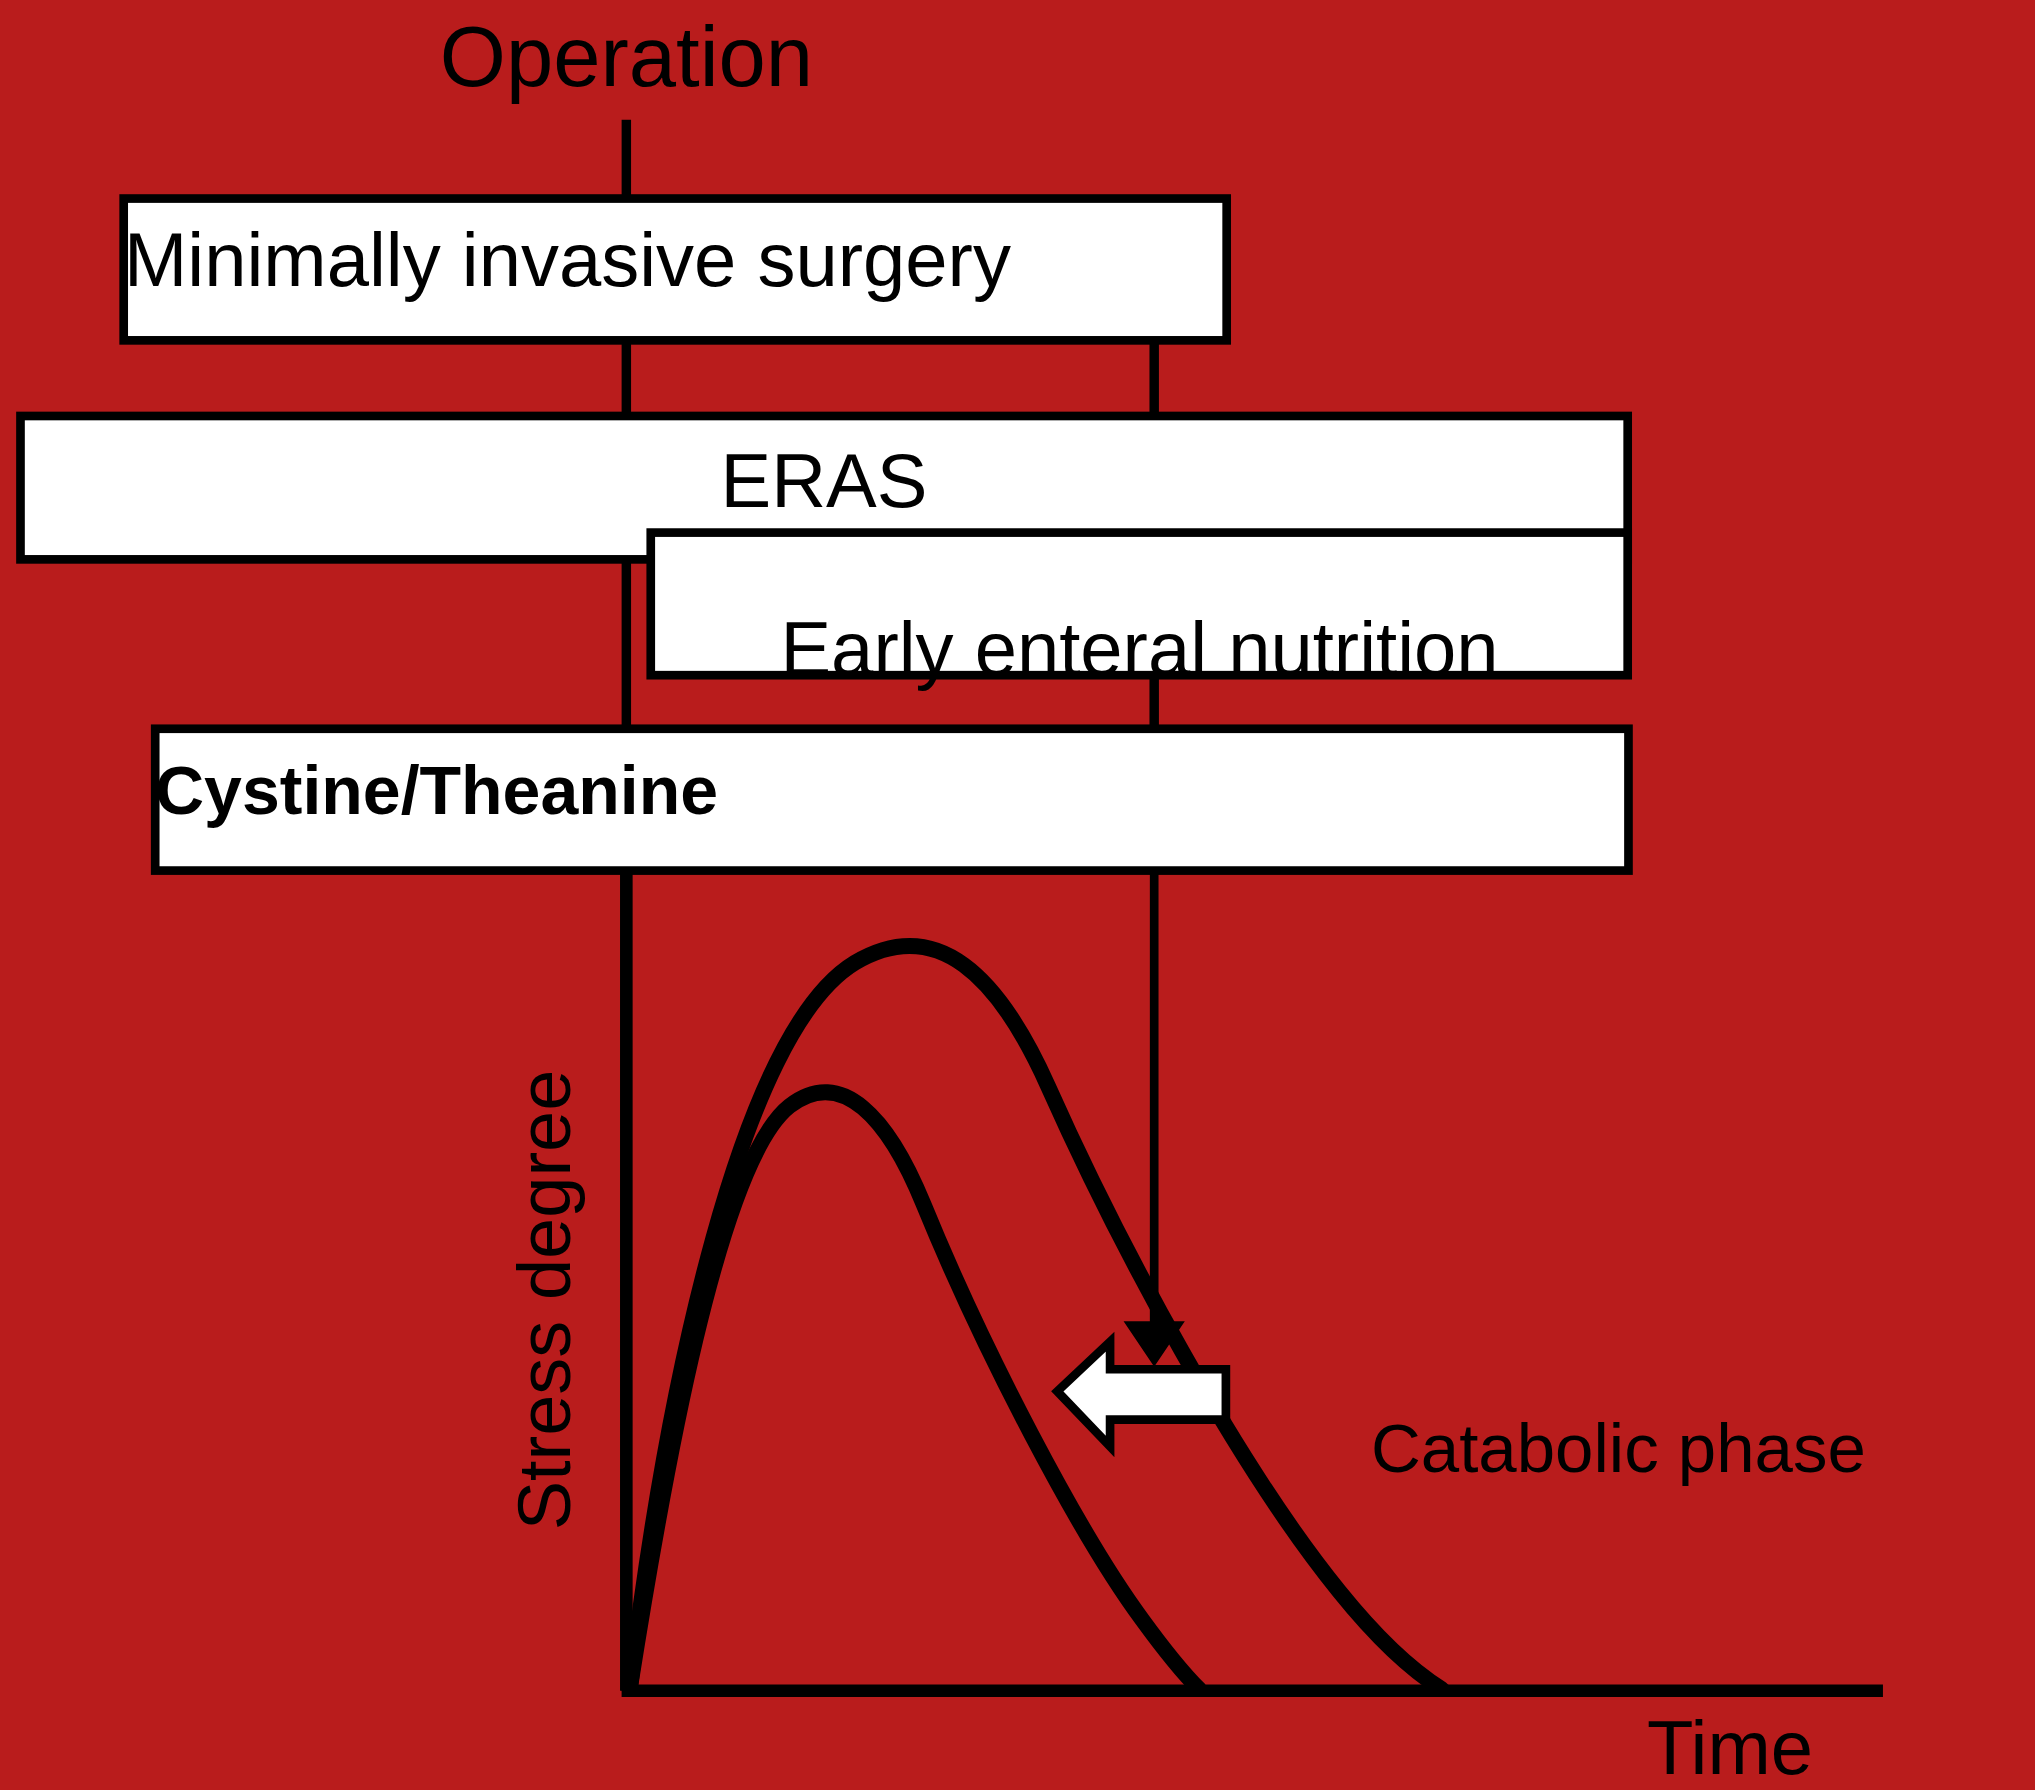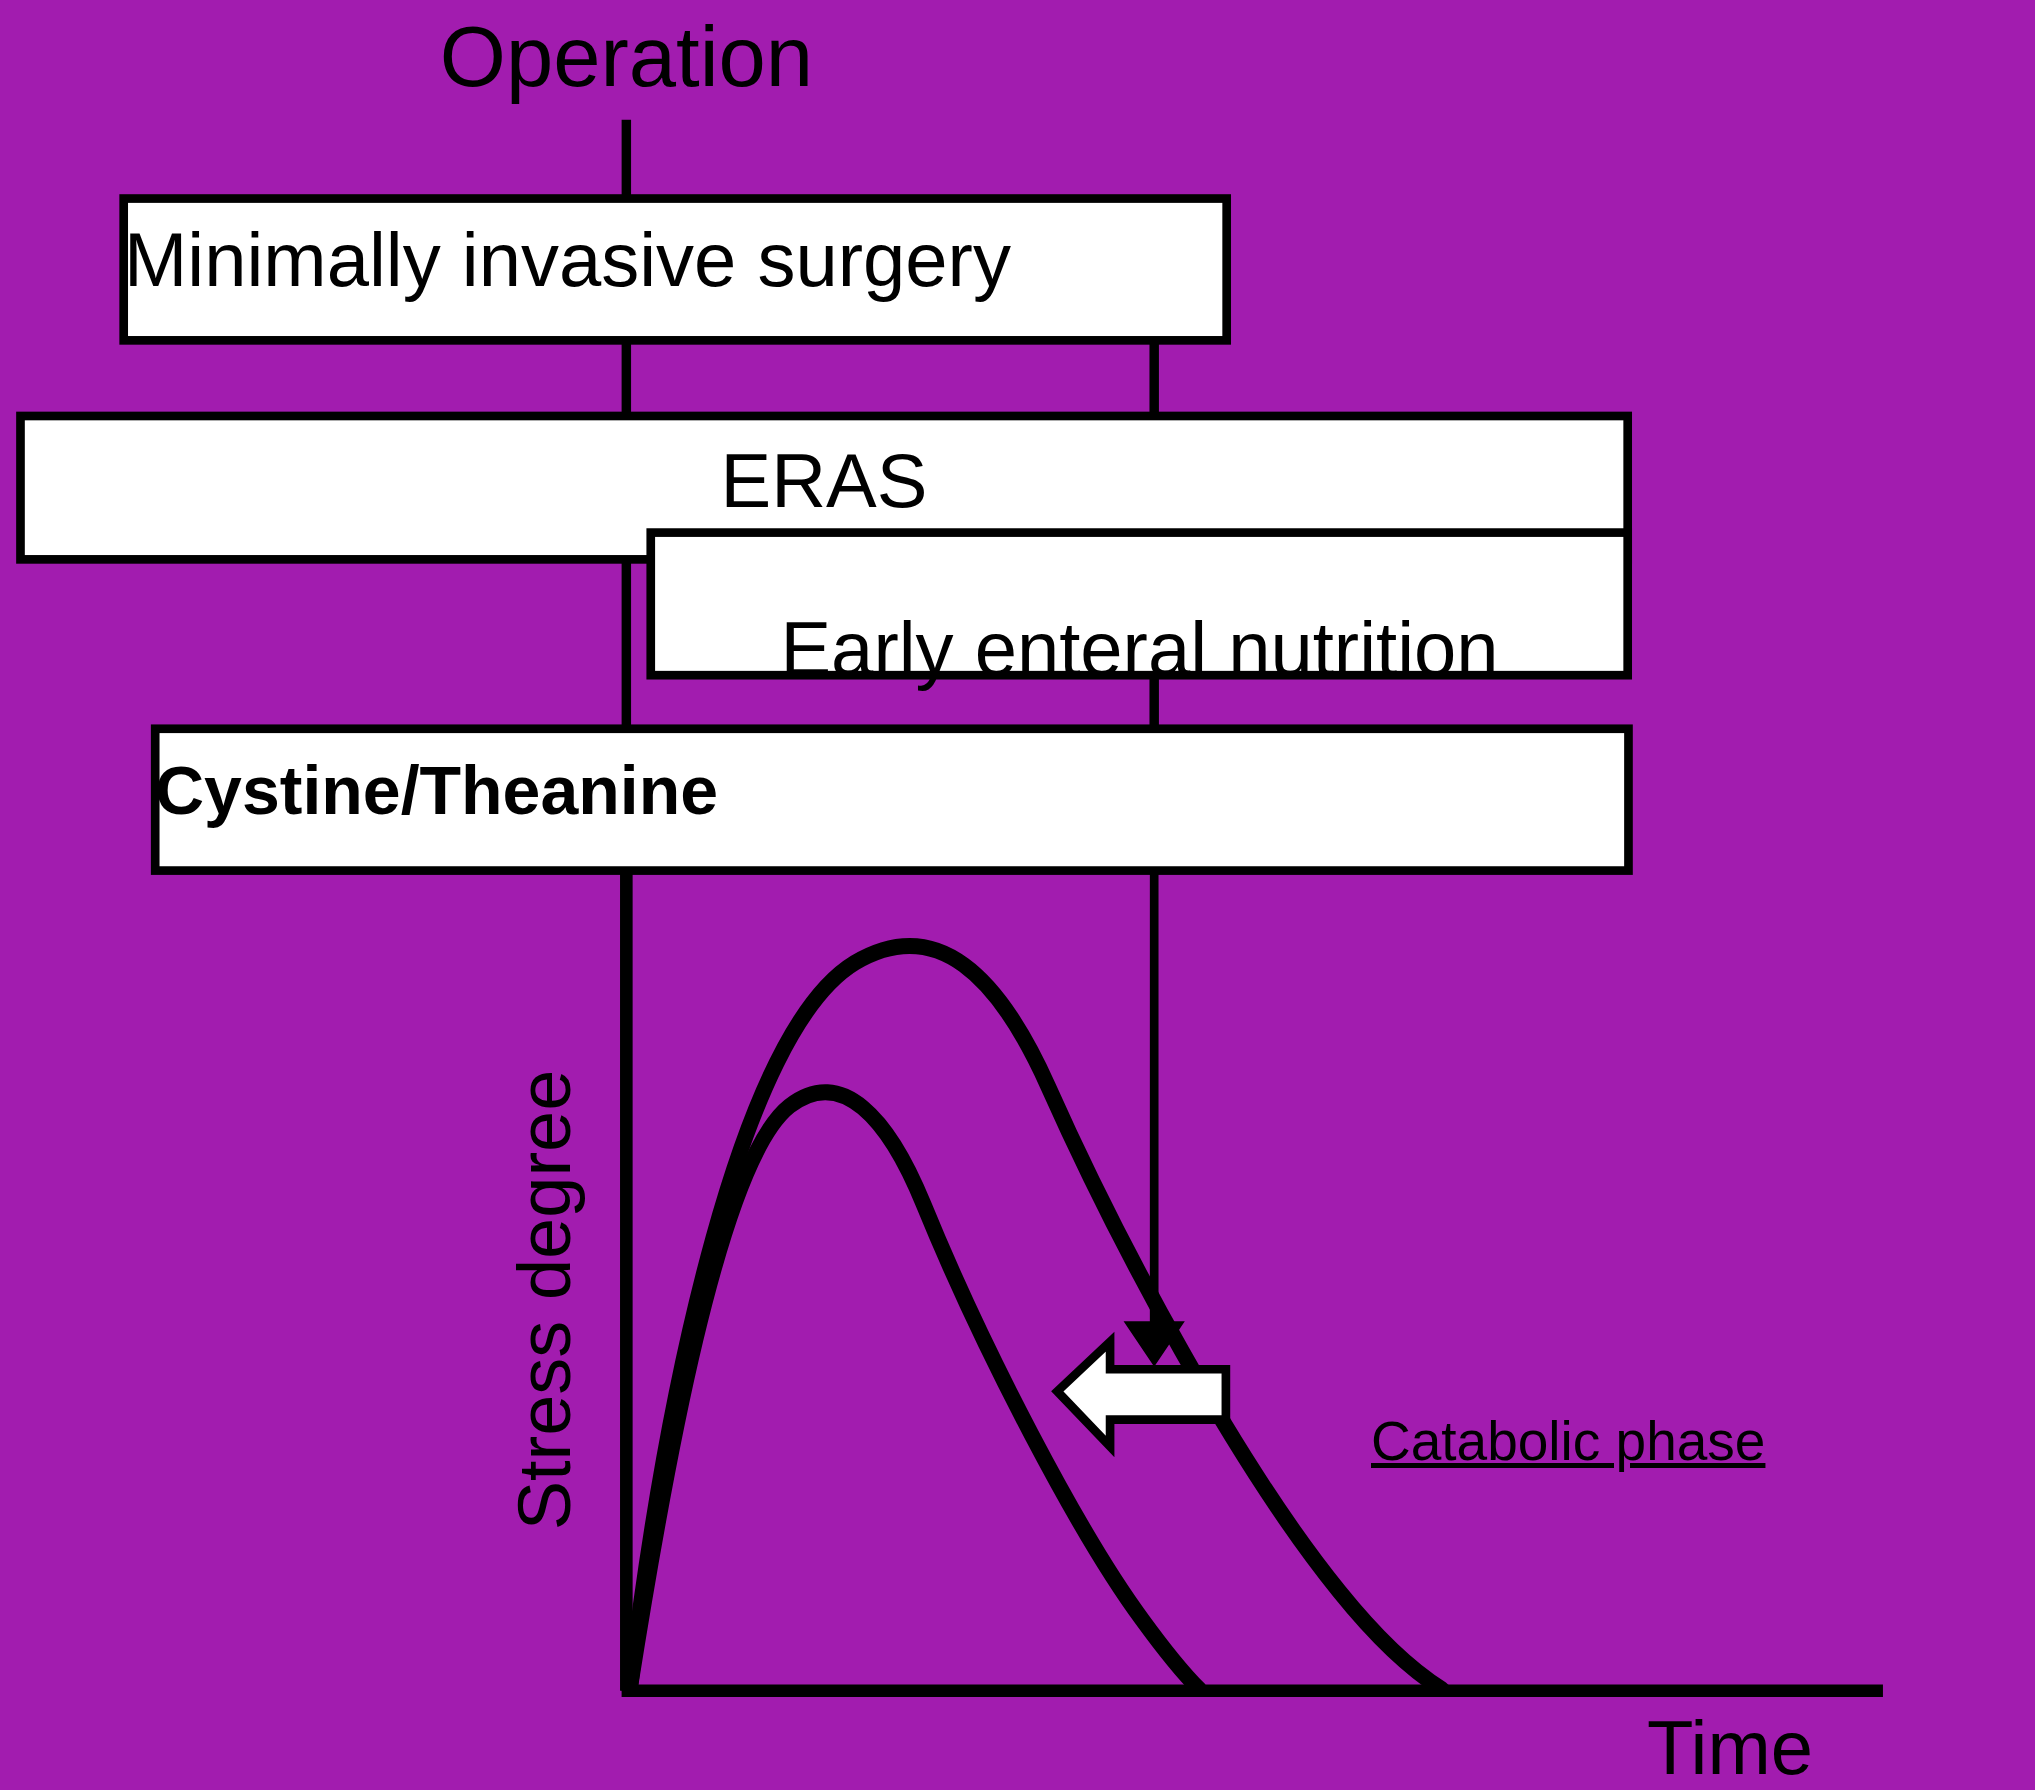--- a/index.html
+++ b/index.html
@@ -4,21 +4,21 @@
 <style>
   html, body {
     margin: 0;
     padding: 0;
     background: #ffffff;
   }
   #stage {
     position: relative;
     width: 2035px;
     height: 1790px;
-    background: #a21caf;
+    background: #b91c1c;
     overflow: hidden;
     font-family: "Liberation Sans", sans-serif;
   }
   #figure-svg {
     position: absolute;
     top: 0;
     left: 0;
     width: 2035px;
     height: 1790px;
   }
@@ -62,22 +62,21 @@
     left: 155px;
     top: 756px;
     width: 1473px;
     text-align: left;
     font-size: 68px;
     font-weight: bold;
   }
   .catabolic-label {
     left: 1371px;
     top: 1414px;
-    font-size: 55px;
-    text-decoration: underline;
+    font-size: 69px;
   }
   .time-label {
     left: 1647px;
     top: 1710px;
     font-size: 76px;
   }
   .ylabel-wrap {
     position: absolute;
     left: 544px;
     top: 1300px;

